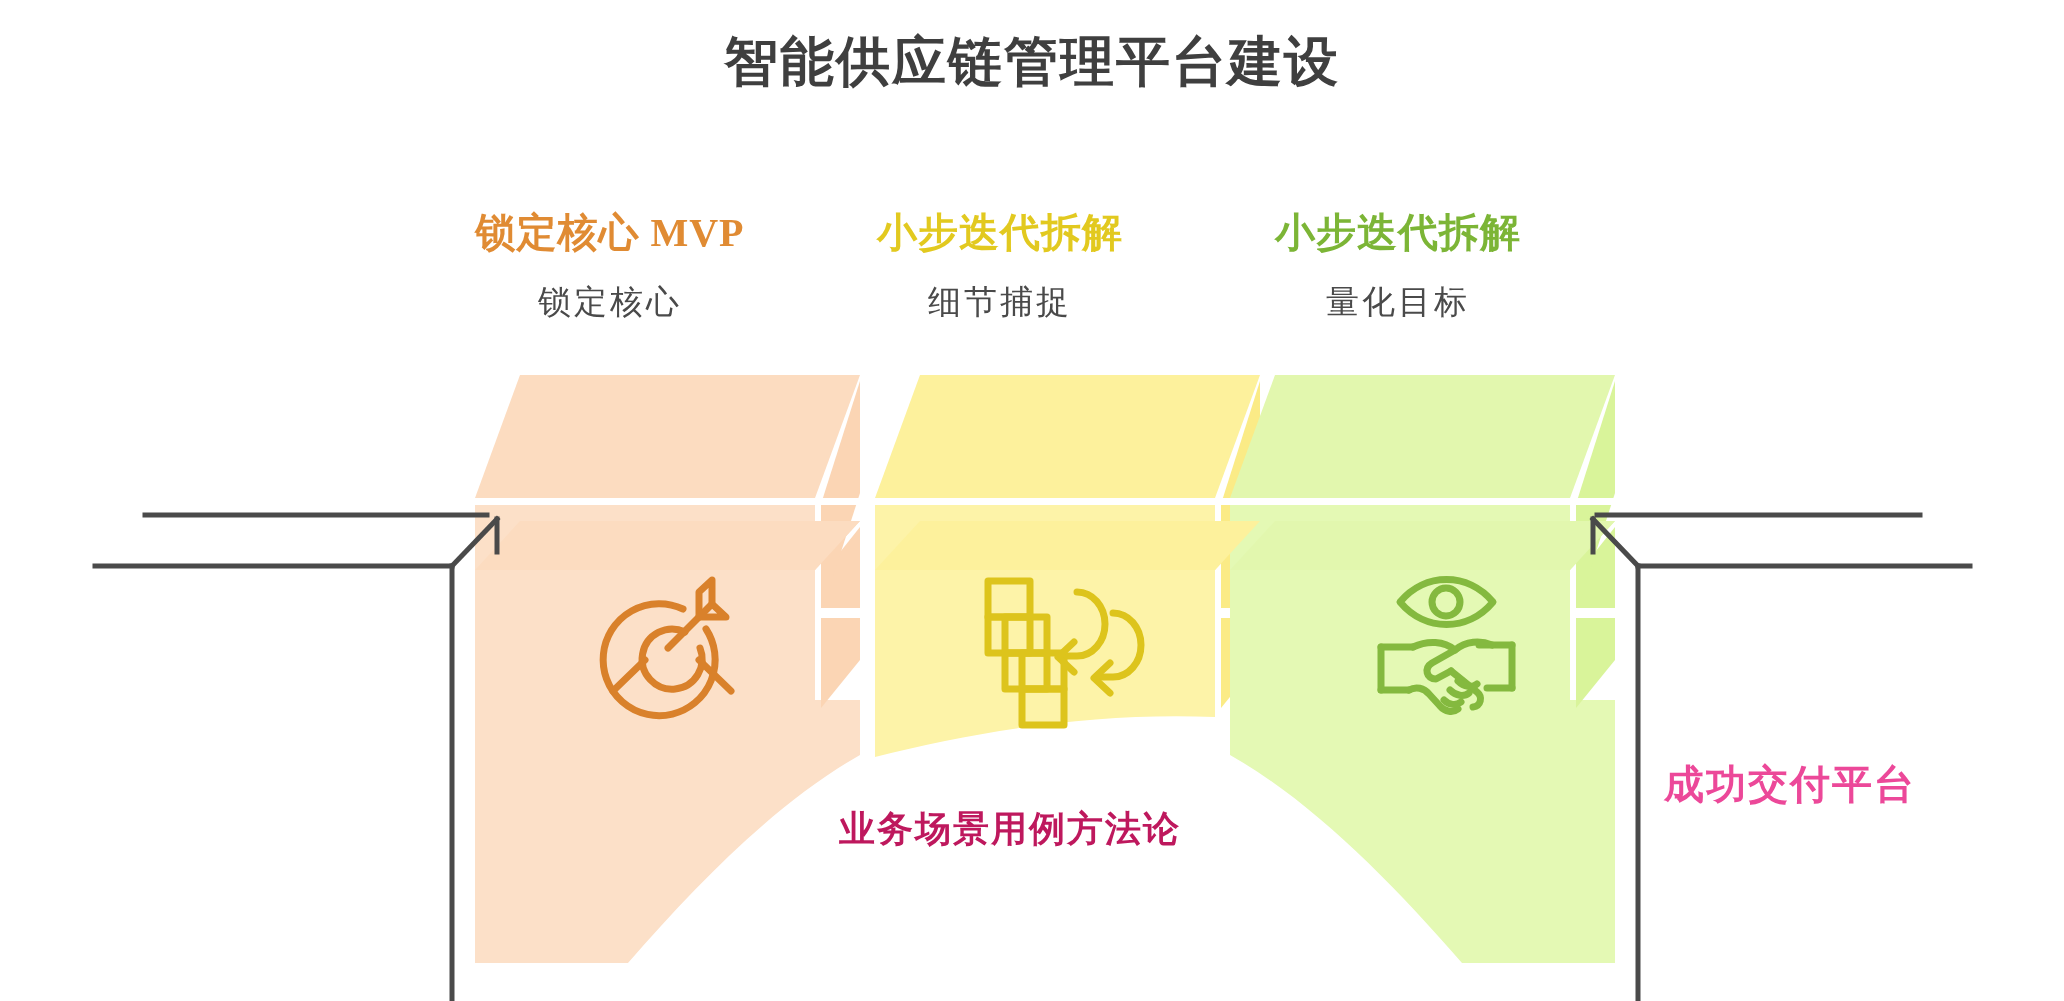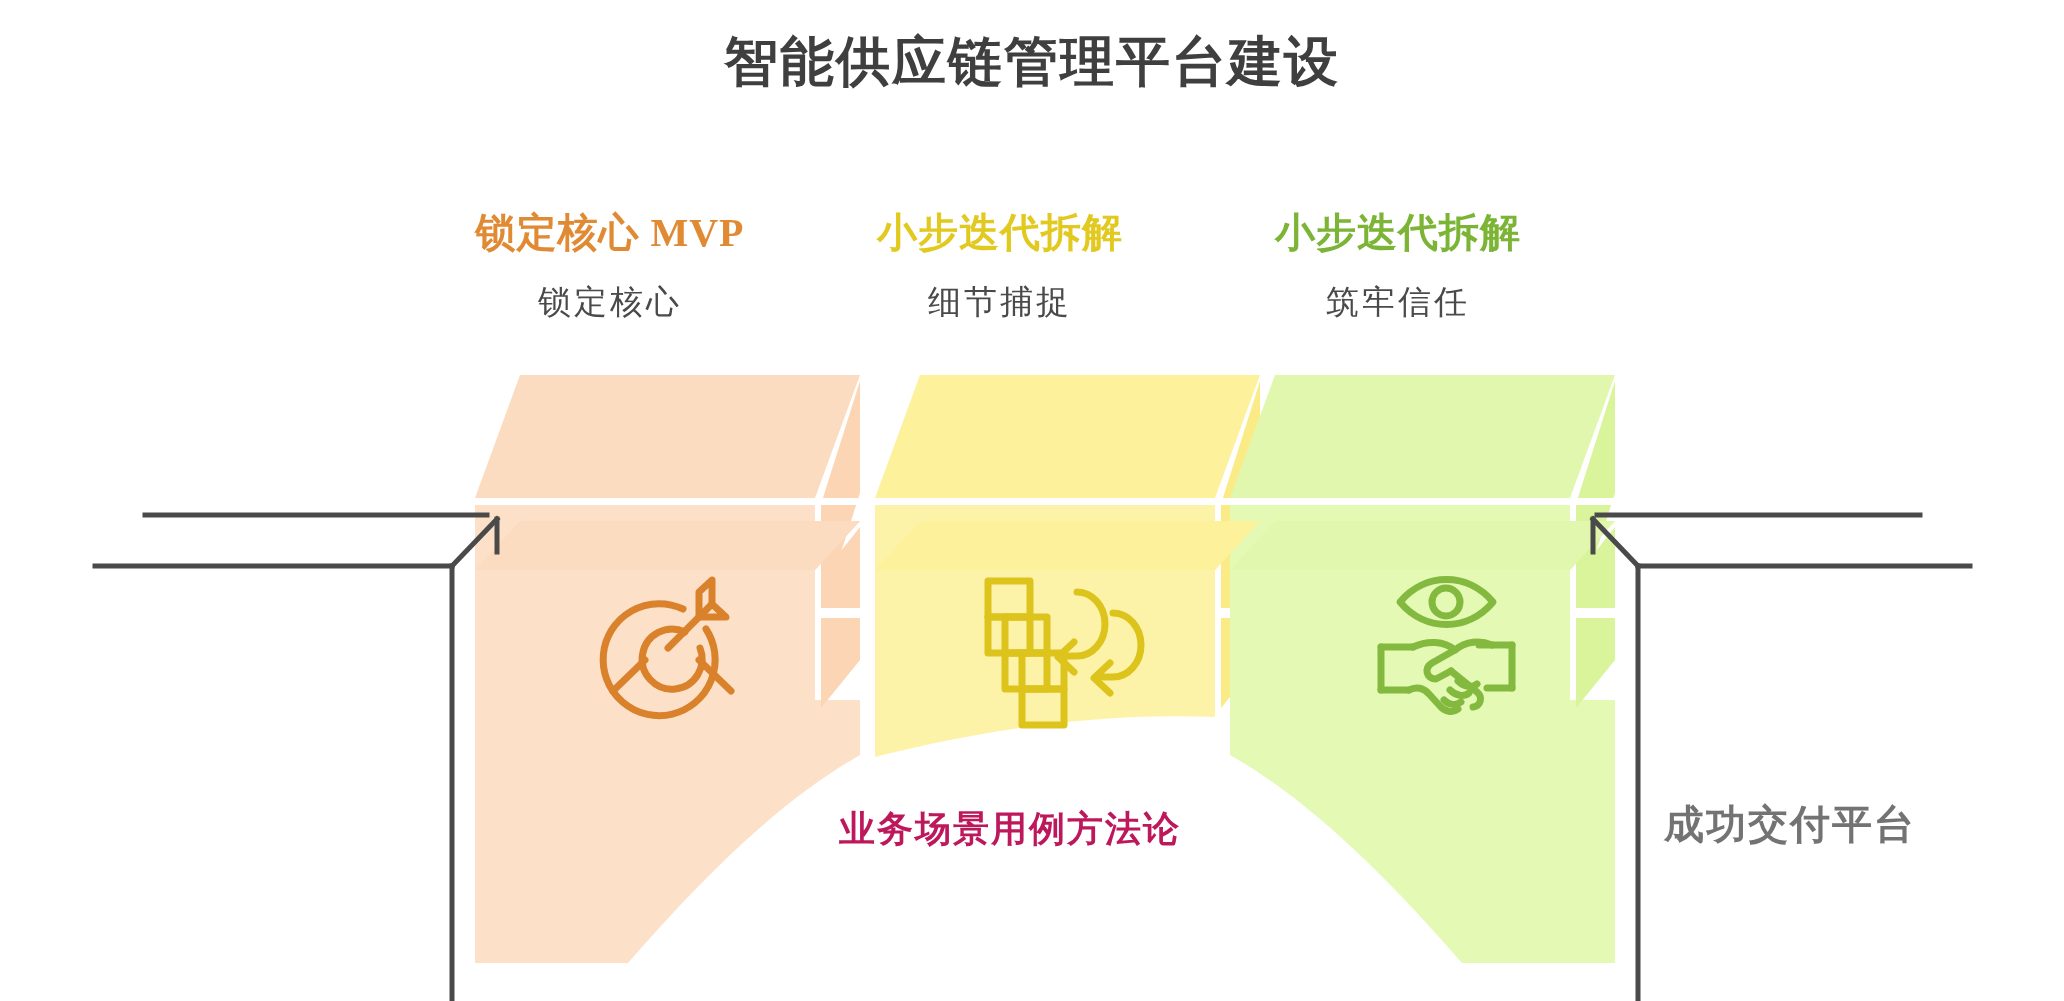--- a/index.html
+++ b/index.html
@@ -34,22 +34,22 @@
   #col2-title{left:790px;top:205px;width:420px;color:#e2c91f;}
   #col2-sub  {left:790px;top:280px;width:420px;}
   #col3-title{left:1188px;top:205px;width:420px;color:#7cb536;}
   #col3-sub  {left:1188px;top:280px;width:420px;}
 
   #left-label{
     left:130px;top:757px;width:310px;text-align:center;
     font-size:40px;font-weight:700;color:#e35d52;letter-spacing:2px;
   }
   #right-label{
-    left:1625px;top:797px;width:330px;text-align:center;
-    font-size:40px;font-weight:700;color:#737373;letter-spacing:2px;
+    left:1625px;top:757px;width:330px;text-align:center;
+    font-size:40px;font-weight:700;color:#ec4899;letter-spacing:2px;
   }
   #center-caption{
     left:760px;top:805px;width:500px;text-align:center;
     font-size:36px;font-weight:700;color:#be185d;letter-spacing:2px;
   }
 </style>
 </head>
 <body>
 
 <div id="stage">
@@ -171,18 +171,18 @@
 
   <div class="txt" id="page-title">智能供应链管理平台建设</div>
 
   <div class="txt col-title" id="col1-title">锁定核心 MVP</div>
   <div class="txt col-sub" id="col1-sub">锁定核心</div>
 
   <div class="txt col-title" id="col2-title">小步迭代拆解</div>
   <div class="txt col-sub" id="col2-sub">细节捕捉</div>
 
   <div class="txt col-title" id="col3-title">小步迭代拆解</div>
-  <div class="txt col-sub" id="col3-sub">筑牢信任</div>
+  <div class="txt col-sub" id="col3-sub">量化目标</div>
 
   <div class="txt" id="right-label">成功交付平台</div>
   <div class="txt" id="center-caption">业务场景用例方法论</div>
 
 </div>
 
 </body></html>

